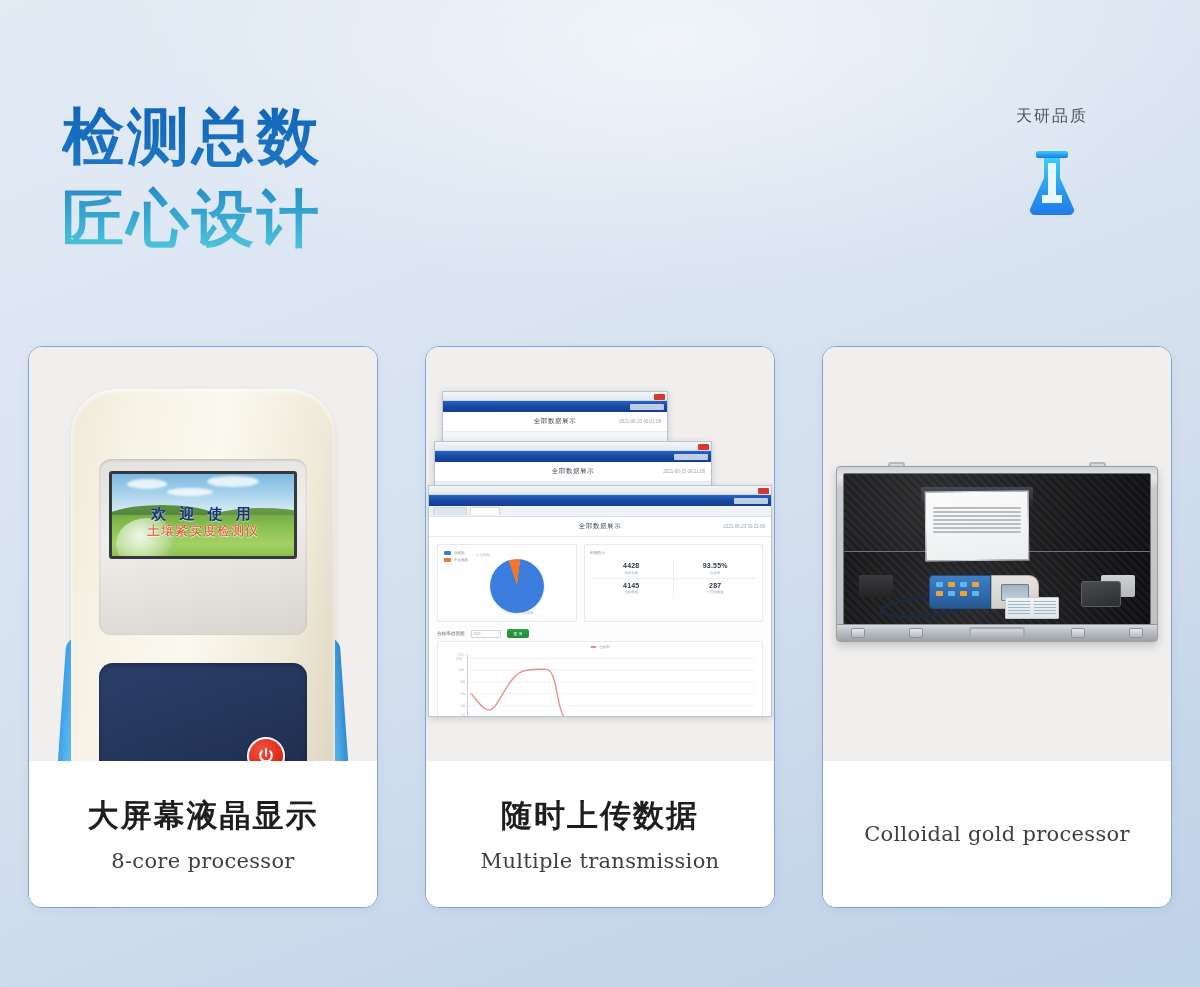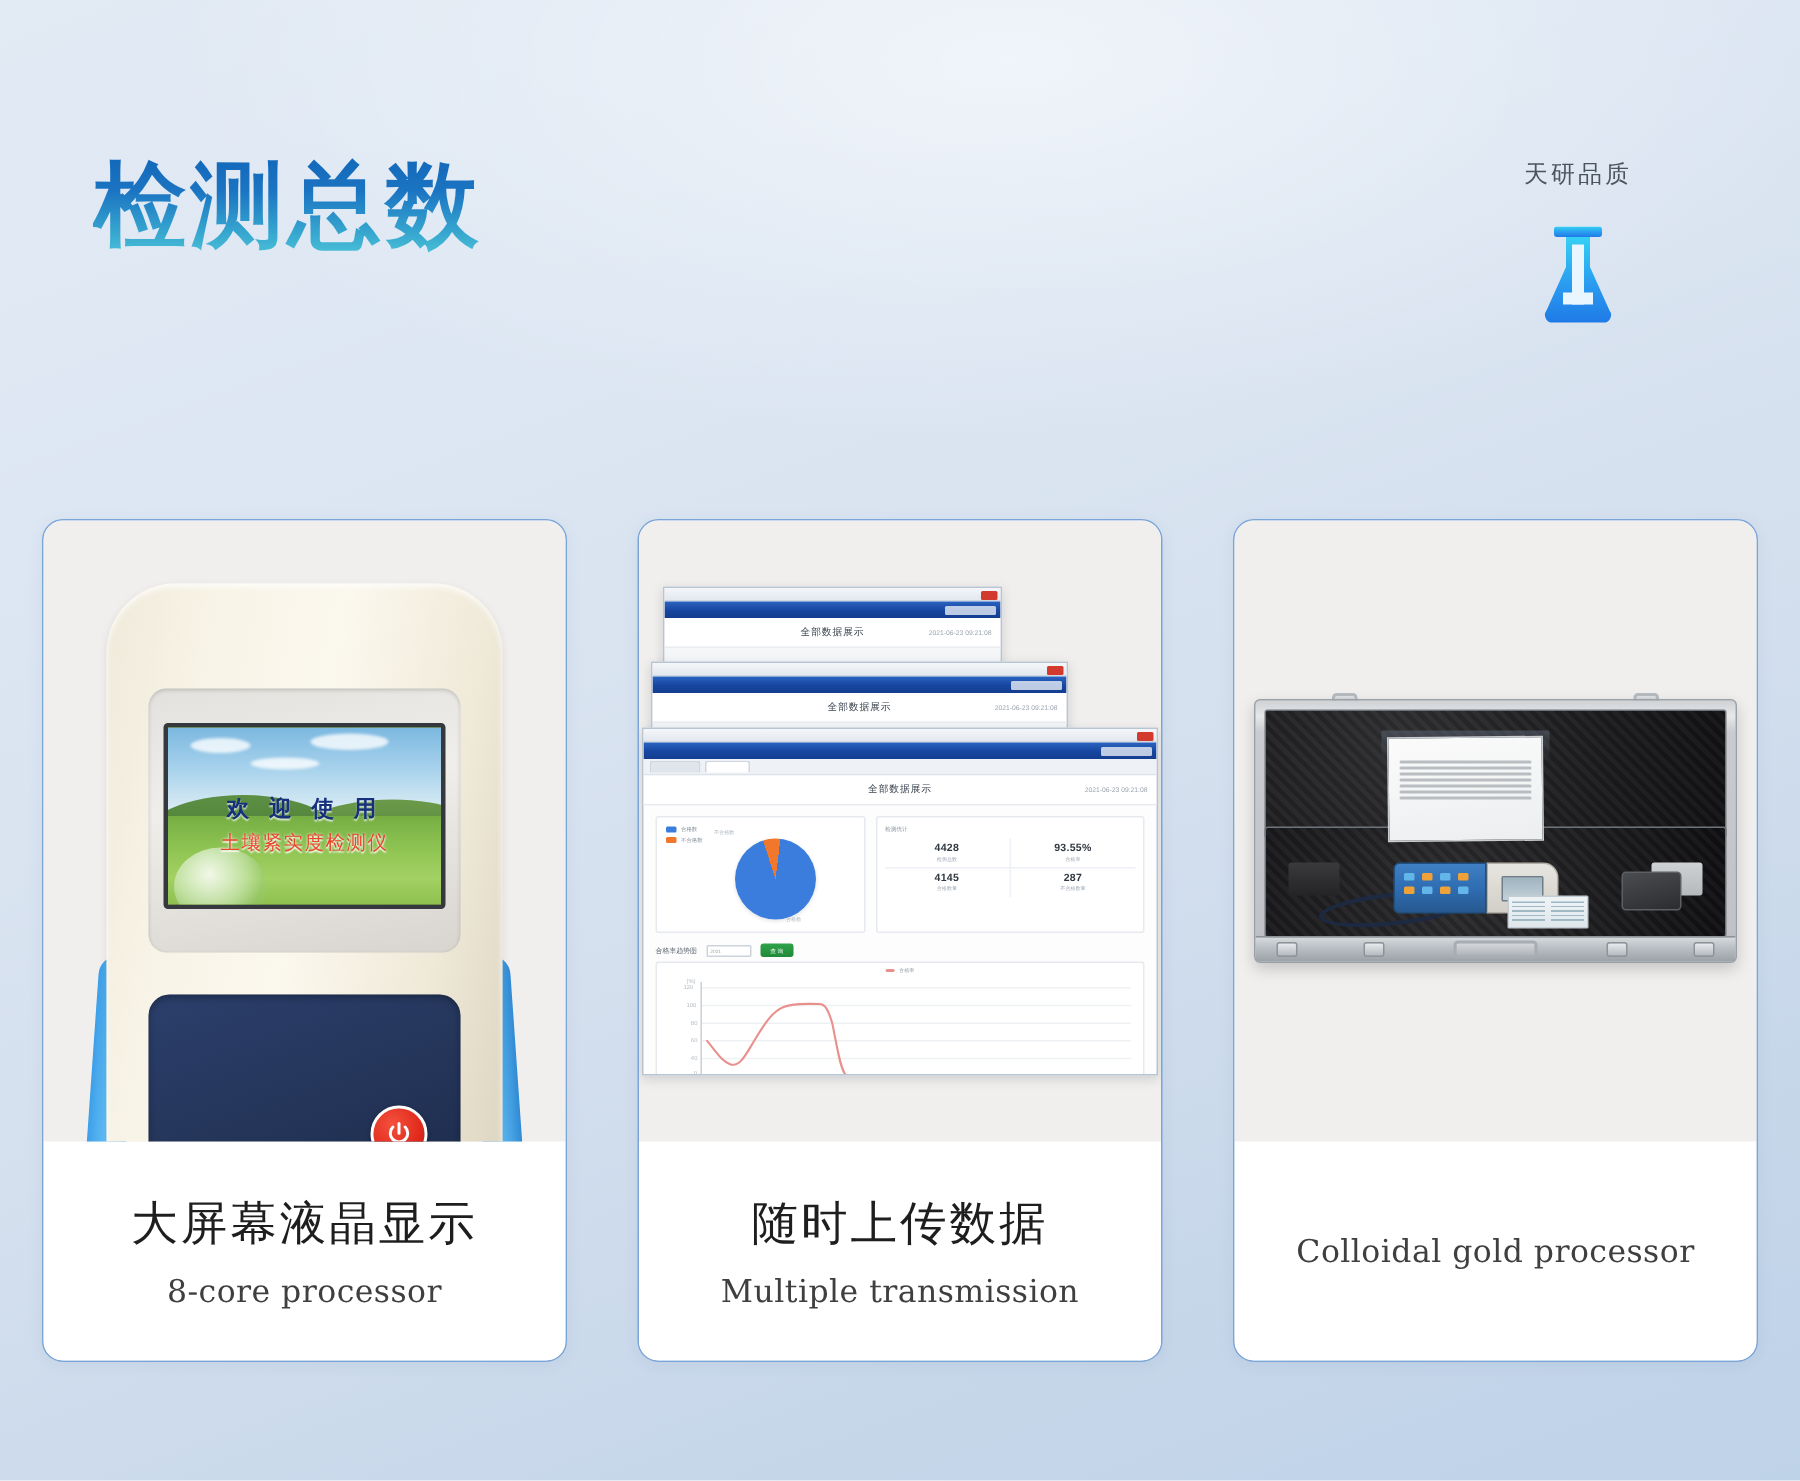--- a/index.html
+++ b/index.html
@@ -91,21 +91,21 @@
     background: #ffffff;
     display: flex;
     flex-direction: column;
     align-items: center;
     justify-content: center;
     gap: 12px;
   }
   .cap-cn {
     font-family: "DejaVu Serif", "Liberation Serif", serif;
     font-size: 31px;
-    font-weight: 400;
+    font-weight: 700;
     color: #1e1e1e;
     letter-spacing: 2px;
   }
   .cap-en {
     font-family: "DejaVu Serif", "Liberation Serif", serif;
     font-size: 21px;
     color: #3f3f3f;
     letter-spacing: 0.3px;
   }
 
@@ -139,26 +139,25 @@
     position: absolute;
     left: 46px; top: 70px;
     width: 208px; height: 176px;
     background: linear-gradient(170deg, #e3e1dd 0%, #f0eeea 40%, #d8d5cf 100%);
     border-radius: 12px;
     box-shadow: inset 0 1px 3px rgba(0,0,0,0.18);
   }
   .dev-screen {
     position: absolute;
     left: 56px; top: 82px;
-    width: 188px; height: 124px;
+    width: 188px; height: 88px;
     border: 3px solid #35393d;
     border-radius: 3px;
     overflow: hidden;
     background: #8ec63f;
-    margin-top: 11px;
   }
   .scr-sky {
     position: absolute; left: 0; top: 0; right: 0; height: 52%;
     background: linear-gradient(180deg, #7cb8e0 0%, #a7d2ec 45%, #cfe6f2 80%, #dff0f5 100%);
   }
   .cloud {
     position: absolute;
     background: rgba(255,255,255,0.78);
     border-radius: 50%;
     filter: blur(1.2px);
@@ -579,20 +578,21 @@
     background: repeating-linear-gradient(180deg, #9fb8c4 0 1px, transparent 1px 3px);
   }
 </style>
 </head>
 <body>
 
 <div class="bg-sheen"></div>
 
 <div class="headline">
   <span>检测总数</span>
+  <span class="l2">匠心设计</span>
 </div>
 
 <div class="brand">
   <div class="brand-line">天研品质</div>
   <div class="brand-icon">
     <svg width="58" height="66" viewBox="0 0 58 66">
       <defs>
         <linearGradient id="flaskGrad" x1="0" y1="0" x2="0" y2="1">
           <stop offset="0%" stop-color="#35d0f5"></stop>
           <stop offset="55%" stop-color="#2a9cf0"></stop>

